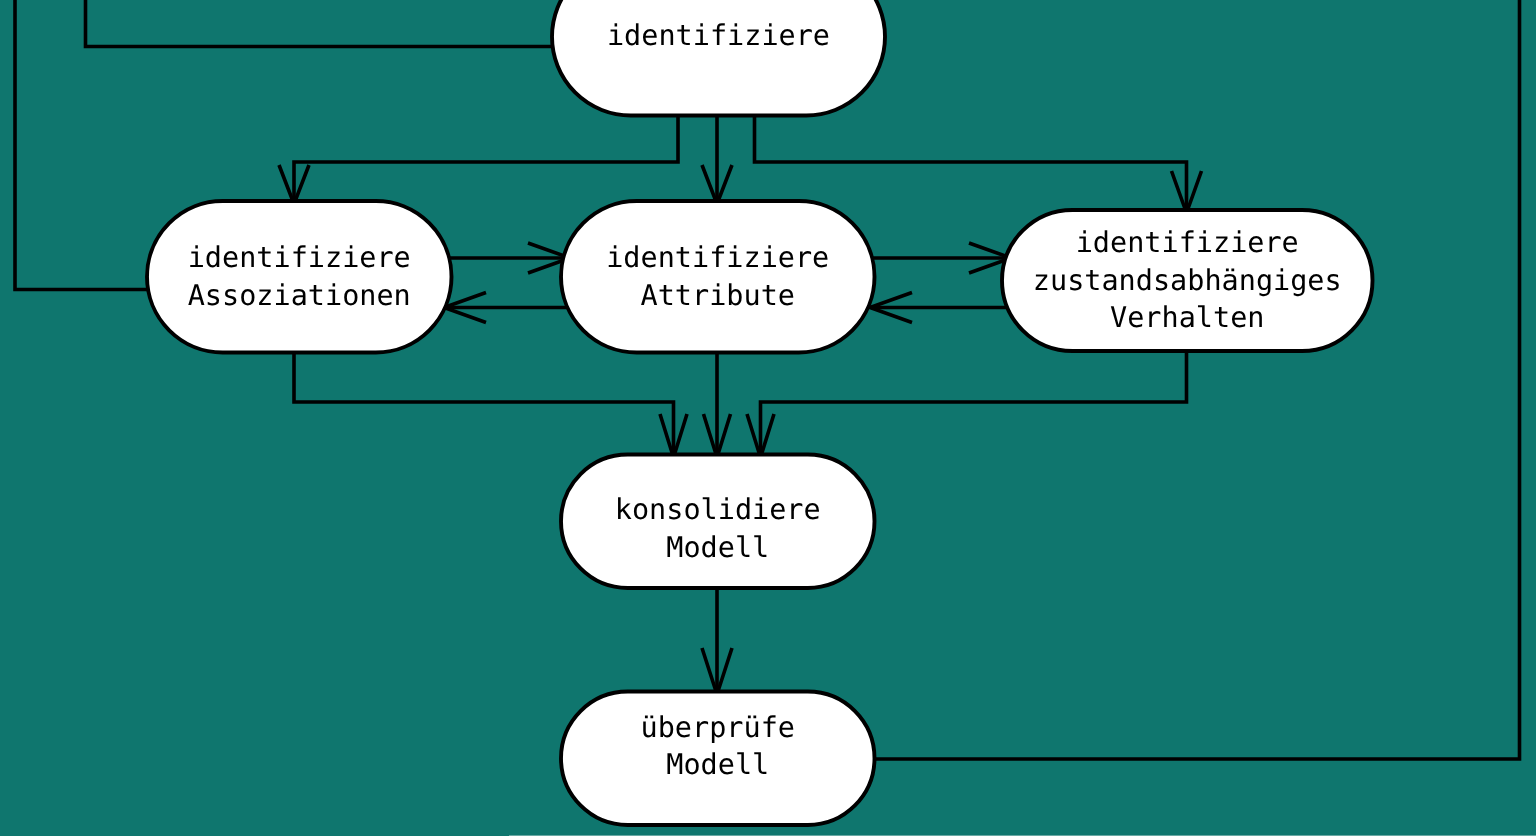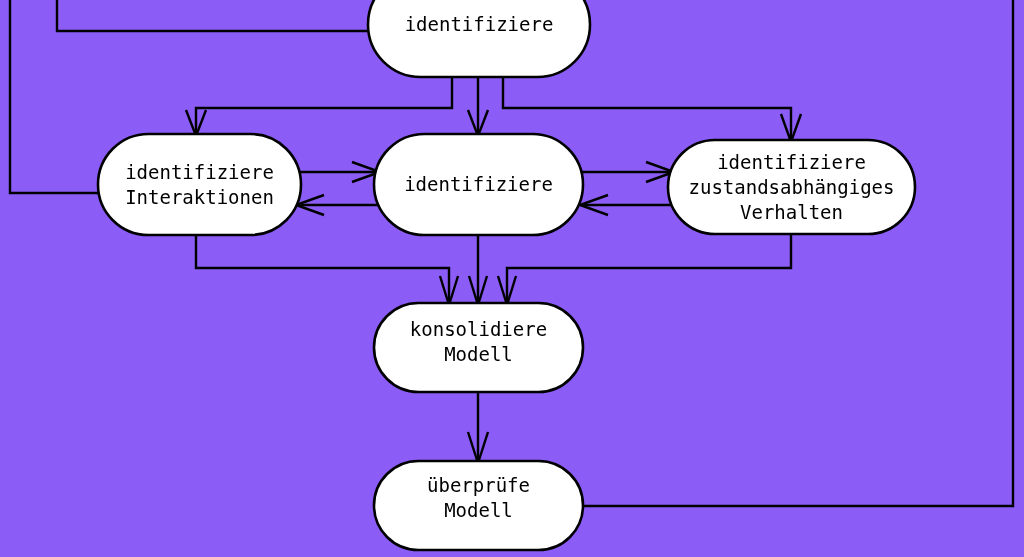--- a/index.html
+++ b/index.html
@@ -10,21 +10,21 @@
   body {
     width: 1024px;
     height: 557px;
     overflow: hidden;
     font-family: "DejaVu Sans Mono", "Liberation Mono", monospace;
   }
   #diagram-root {
     position: relative;
     width: 1024px;
     height: 557px;
-    background: #8b5cf6;
+    background: #0f766e;
   }
   #diagram-svg {
     position: absolute;
     top: 0;
     left: 0;
     width: 1024px;
     height: 557px;
     display: block;
   }
   .node-shape {
@@ -123,34 +123,35 @@
     <rect class="node-shape" x="374" y="461" width="209" height="89" rx="44.5" ry="44.5"></rect>
 
   </svg>
 
   <div class="node-label" style="left:368px; top:-28px; width:222px; height:105px;">
     <span>identifiziere</span>
   </div>
 
   <div class="node-label" style="left:98px; top:134px; width:203px; height:101px;">
     <span>identifiziere</span>
-    <span>Interaktionen</span>
+    <span>Assoziationen</span>
   </div>
 
   <div class="node-label" style="left:374px; top:134px; width:209px; height:101px;">
     <span>identifiziere</span>
+    <span>Attribute</span>
   </div>
 
   <div class="node-label" style="left:668px; top:140px; width:247px; height:94px;">
     <span>identifiziere</span>
     <span>zustandsabhängiges</span>
     <span>Verhalten</span>
   </div>
 
-  <div class="node-label" style="left:374px; top:292px; width:209px; height:100px;justify-content:center;">
+  <div class="node-label" style="left:374px; top:303px; width:209px; height:100px;justify-content:center;">
     <span>konsolidiere</span>
     <span>Modell</span>
   </div>
 
   <div class="node-label" style="left:374px; top:461px; width:209px; height:73px;">
     <span>überprüfe</span>
     <span>Modell</span>
   </div>
 
 </div>

